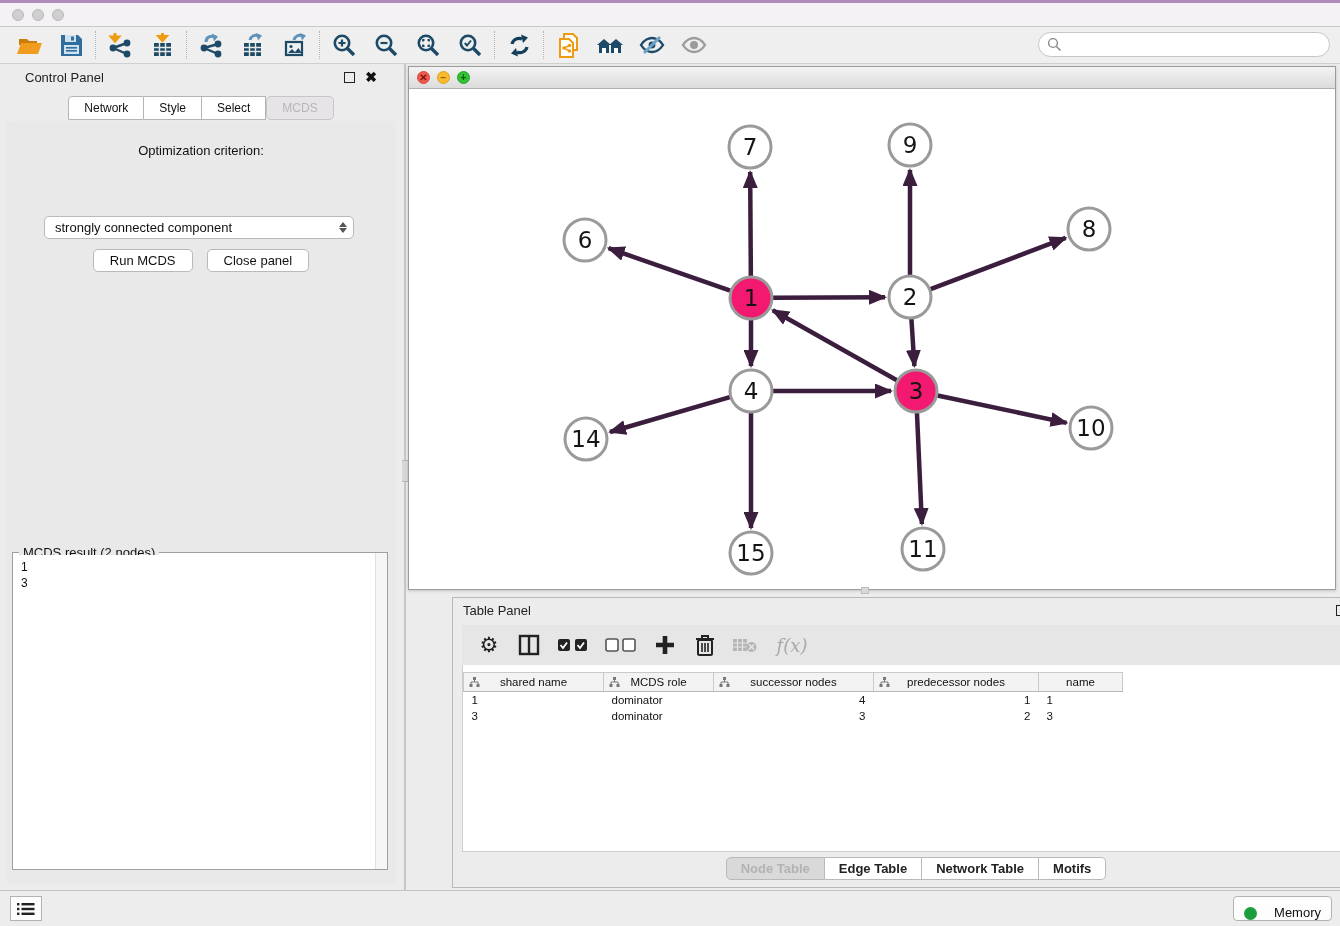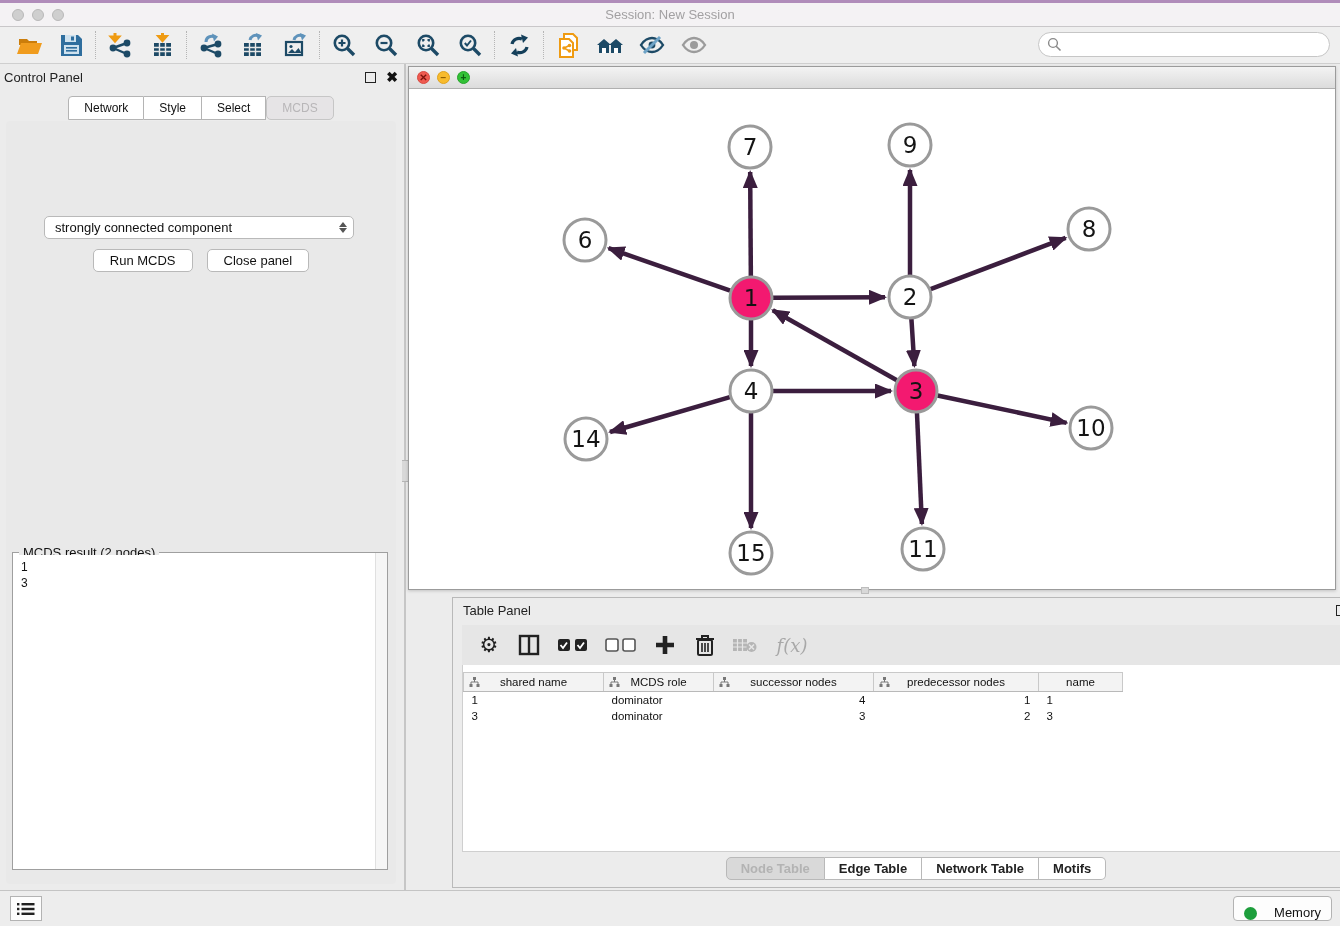--- a/index.html
+++ b/index.html
@@ -24,21 +24,21 @@
   .search input { border:none; outline:none; flex:1; font-size:12px; background:transparent; }
 
   
   .workspace { position:absolute; left:0; top:64px; width:1340px; height:826px; background:#ececec; }
   .vsplit { position:absolute; left:404px; top:64px; width:2px; height:826px; background:#c6c6c6; }
   .vsplit-handle { position:absolute; left:400px; top:460px; width:9px; height:22px;
     background:#d8d8d8; border:1px solid #b5b5b5; }
 
   
   .cpanel { position:absolute; left:0; top:64px; width:402px; height:826px; background:#ececec; }
-  .cpanel-head { height:26px; display:flex; align-items:center; padding:0 4px; }
+  .cpanel-head { height:26px; display:flex; align-items:center; padding:0 25px; }
   .cpanel-head .ptitle { font-size:13px; color:#222; flex:1; }
   .float-btn { width:11px; height:11px; border:1.5px solid #222; margin-right:10px; }
   .close-btn { font-size:14px; font-weight:bold; color:#111; line-height:11px; }
   .ctabs { display:flex; justify-content:center; margin-top:6px; }
   .ctab { font-size:12px; padding:4px 15px; background:#fff; border:1px solid #b4b4b4;
     border-left:none; color:#111; }
   .ctab:first-child { border-left:1px solid #b4b4b4; border-radius:4px 0 0 0; }
   .ctab.active { background:#e6e4e6; color:#b8b6b8; border-radius:5px; border:1px solid #c6c6c6; }
   .cbody { position:absolute; left:6px; top:57px; right:6px; bottom:6px; background:#e9e9e9;
     border-radius:4px; }
@@ -117,21 +117,20 @@
 </style>
 </head>
 <body>
 
 <div class="titlebar">
   <div class="mac-lights">
     <div class="mac-light"></div>
     <div class="mac-light"></div>
     <div class="mac-light"></div>
   </div>
-  <div class="title">Session: New Session</div>
 </div>
 
 <div class="toolbar">
   <div class="tbtn">
     <svg class="ic" width="27" height="27" viewBox="0 0 27 27">
       <path d="M3 7h8l2 2h8v4H3z" fill="#cb7d0b"></path>
       <path d="M1 22l4-11h21l-4 11z" fill="#f09c1e"></path>
     </svg>
   </div>
   <div class="tbtn">
@@ -278,20 +277,21 @@
     <span class="float-btn"></span>
     <span class="close-btn">✖</span>
   </div>
   <div class="ctabs">
       <div class="ctab">Network</div>
       <div class="ctab">Style</div>
       <div class="ctab">Select</div>
       <div class="ctab active">MCDS</div>
     </div>
   <div class="cbody">
+    <div class="opt-label">Optimization criterion:</div>
     <div class="dropdown">
       <span>strongly connected component</span>
       <span class="dd-arrows">
         <i class="dd-up"></i>
           <i class="dd-down"></i>
       </span>
     </div>
     <div class="btn-row">
       <div class="pushbtn">Run MCDS</div>
       <div class="pushbtn">Close panel</div>

